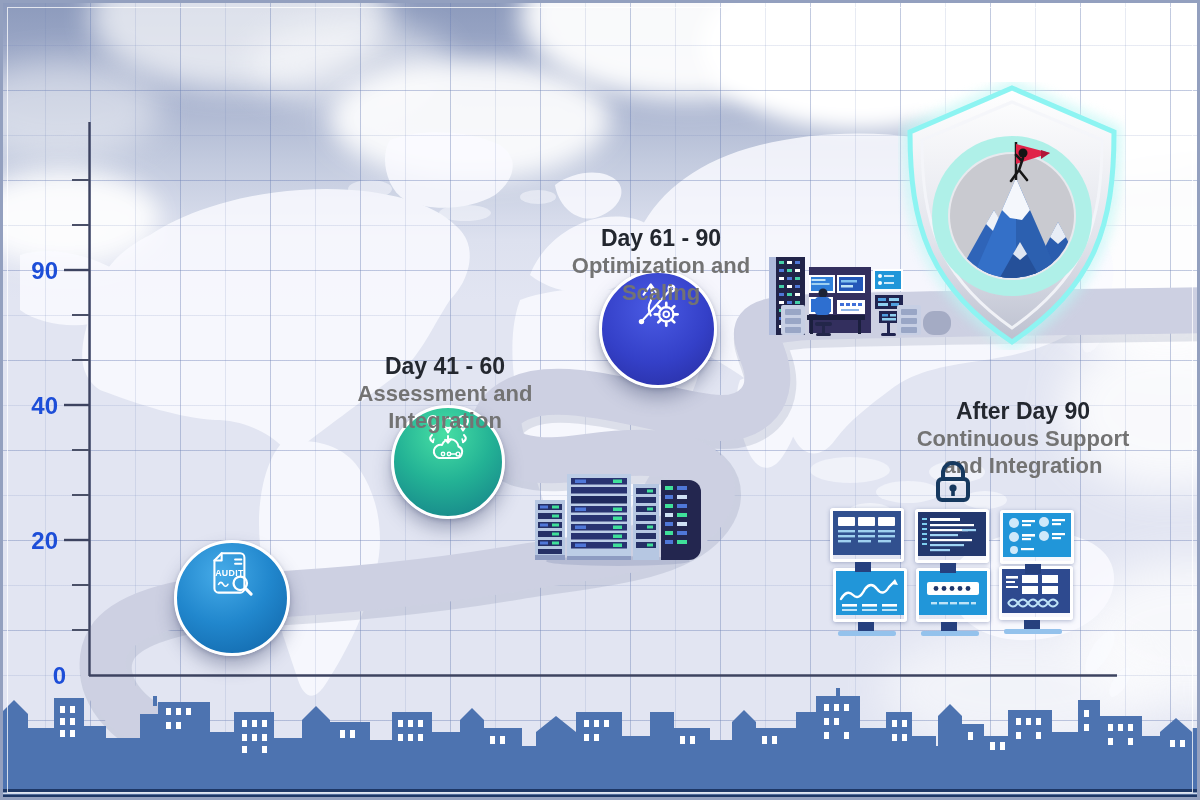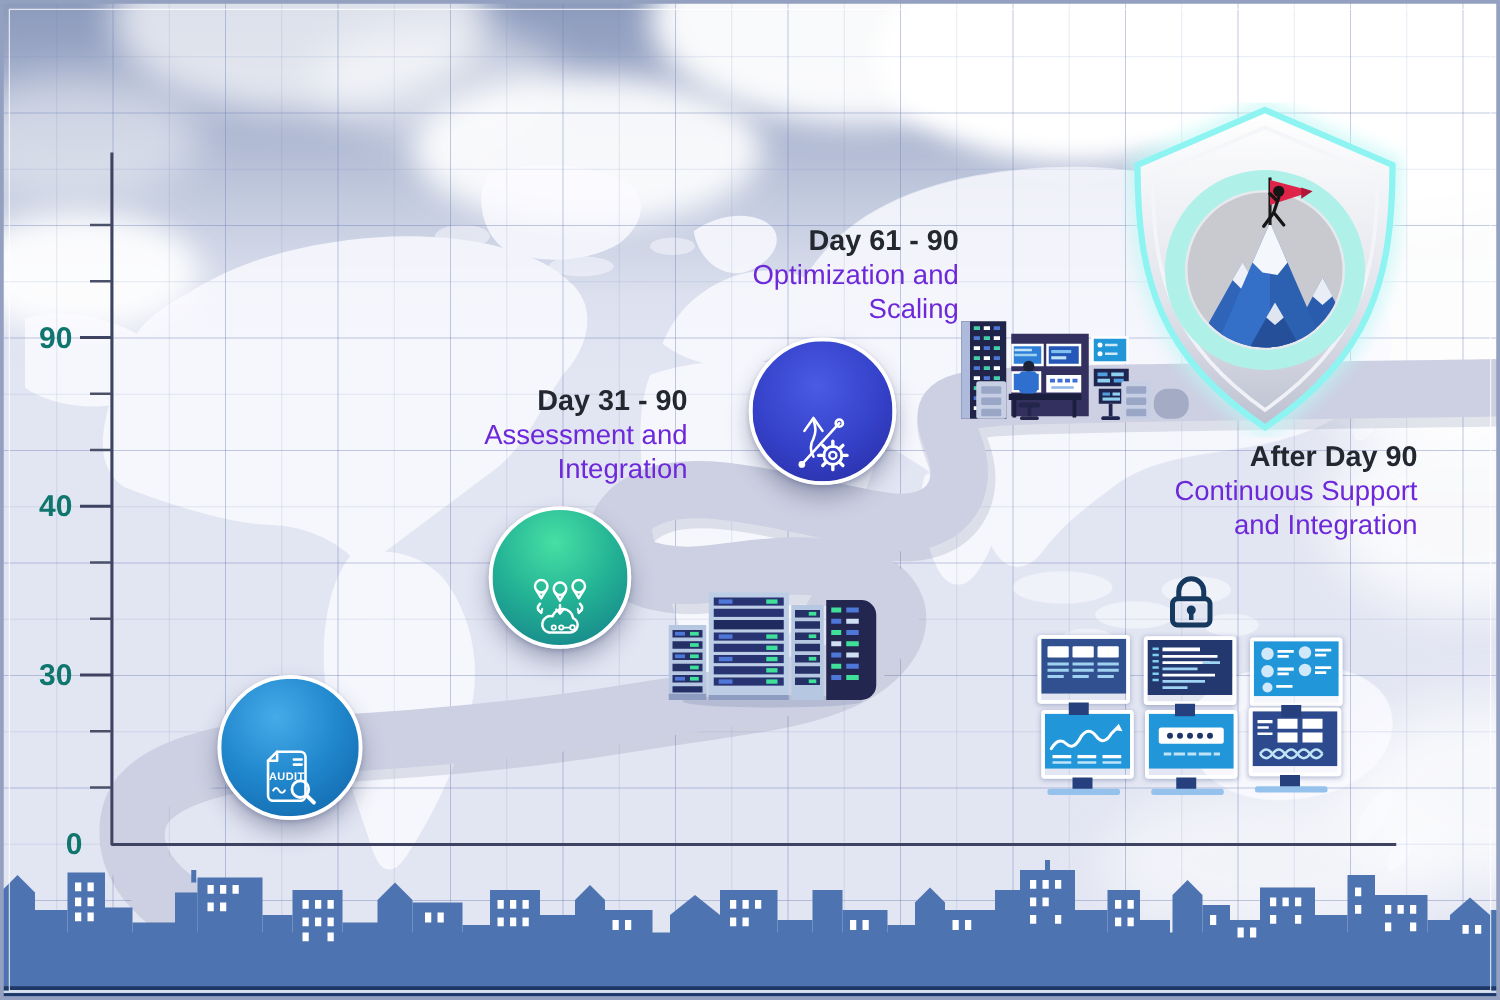--- a/index.html
+++ b/index.html
@@ -12,35 +12,35 @@
   
   .map,.roadsvg,.axissvg,.art{position:absolute;left:0;top:0;}
   .grid{position:absolute;inset:0;
     background-image:
       linear-gradient(to right,rgba(108,128,182,.30) 1px,transparent 1px),
       linear-gradient(to bottom,rgba(108,128,182,.30) 1px,transparent 1px),
       linear-gradient(to right,rgba(108,128,182,.16) 1px,transparent 1px),
       linear-gradient(to bottom,rgba(108,128,182,.16) 1px,transparent 1px);
     background-size:90px 90px,90px 90px,45px 45px,45px 45px;}
   
-  .axis-label{position:absolute;width:44px;text-align:right;font-size:24px;font-weight:700;color:#0f766e;}
+  .axis-label{position:absolute;width:44px;text-align:right;font-size:24px;font-weight:700;color:#1d4ed8;}
   
   .milestone{position:absolute;border-radius:50%;border:3px solid #fff;
     box-shadow:0 10px 18px rgba(55,65,105,.38),0 2px 4px rgba(55,65,105,.25);
-    display:flex;align-items:flex-end;justify-content:center;}
+    display:flex;align-items:flex-start;justify-content:center;}
   .c1{left:174px;top:540px;width:110px;height:110px;
     background:radial-gradient(circle at 40% 28%,#46abe8 0%,#2187cd 48%,#0f62a5 100%);}
   .c2{left:391px;top:405px;width:108px;height:108px;
     background:radial-gradient(circle at 46% 24%,#47dfa4 0%,#23b295 48%,#147c88 100%);}
   .c3{left:599px;top:270px;width:112px;height:112px;
     background:radial-gradient(circle at 46% 32%,#4a5be4 0%,#3440c8 55%,#262b9c 100%);}
   
-  .phase-label{position:absolute;text-align:right;color:#23272f;}
+  .phase-label{position:absolute;text-align:center;color:#23272f;margin-top:46px;}
   .phase-range{font-size:23px;font-weight:700;line-height:1.25;}
-  .phase-title{font-size:22px;font-weight:400;line-height:1.22;color:#6d28d9;}
+  .phase-title{font-size:22px;font-weight:700;line-height:1.22;color:#737373;}
   
   .monitor{position:absolute;border:3px solid #fff;border-radius:3px;
     box-shadow:0 1px 4px rgba(40,60,120,.35);}
   .stand{position:absolute;background:#26407e;}
   .stand-base{position:absolute;background:#94c2ec;border-radius:2px;}
   .frame{position:absolute;inset:0;border:3px solid #93a0bf;pointer-events:none;}
   .frame::after{content:"";position:absolute;inset:4px;border:1.5px solid rgba(255,255,255,.75);}
 </style>
 </head>
 <body>
@@ -114,21 +114,21 @@
         <line x1="72" y1="630" x2="89" y2="630"></line>
     </g>
     <g stroke="#3d4360" stroke-width="2.4">
       <line x1="64" y1="270" x2="89" y2="270"></line>
       <line x1="64" y1="405" x2="89" y2="405"></line>
       <line x1="64" y1="540" x2="89" y2="540"></line>
     </g>
   </svg>
   <div class="axis-label" style="left:14px;top:257px">90</div>
   <div class="axis-label" style="left:14px;top:392px">40</div>
-  <div class="axis-label" style="left:14px;top:527px">30</div>
+  <div class="axis-label" style="left:14px;top:527px">20</div>
   <div class="axis-label" style="left:22px;top:662px">0</div>
 
   <svg class="art" style="left:533px;top:472px" width="175" height="95" viewBox="0 0 175 95">
     <ellipse cx="85" cy="89" rx="72" ry="5" fill="#9aa2c0" opacity=".45"></ellipse>
     <rect x="2" y="28" width="30" height="56" fill="#b6c7e2"></rect>
     <g>
       <rect x="5" y="32" width="24" height="6" fill="#253066"></rect>
         <rect x="5" y="41" width="24" height="6" fill="#253066"></rect>
       <rect x="5" y="50" width="24" height="6" fill="#253066"></rect>
         <rect x="5" y="59" width="24" height="6" fill="#253066"></rect>
@@ -336,21 +336,21 @@
           <line x1="43" y1="35" x2="45.8" y2="32.2"></line>
       </g>
       <circle cx="38" cy="40" r="7" stroke-width="2.2"></circle>
       <circle cx="38" cy="40" r="2.8" stroke-width="1.8"></circle>
     </svg>
   </div>
 
   <div class="phase-label" style="left:133px;top:443px;width:196px">
   </div>
   <div class="phase-label" style="left:340px;top:306px;width:210px">
-    <div class="phase-range">Day 31 - 90</div>
+    <div class="phase-range">Day 41 - 60</div>
     <div class="phase-title">Assessment and Integration</div>
   </div>
   <div class="phase-label" style="left:555px;top:178px;width:212px">
     <div class="phase-range">Day 61 - 90</div>
     <div class="phase-title">Optimization and Scaling</div>
   </div>
   <div class="phase-label" style="left:912px;top:351px;width:222px">
     <div class="phase-range">After Day 90</div>
     <div class="phase-title">Continuous Support and Integration</div>
   </div>

